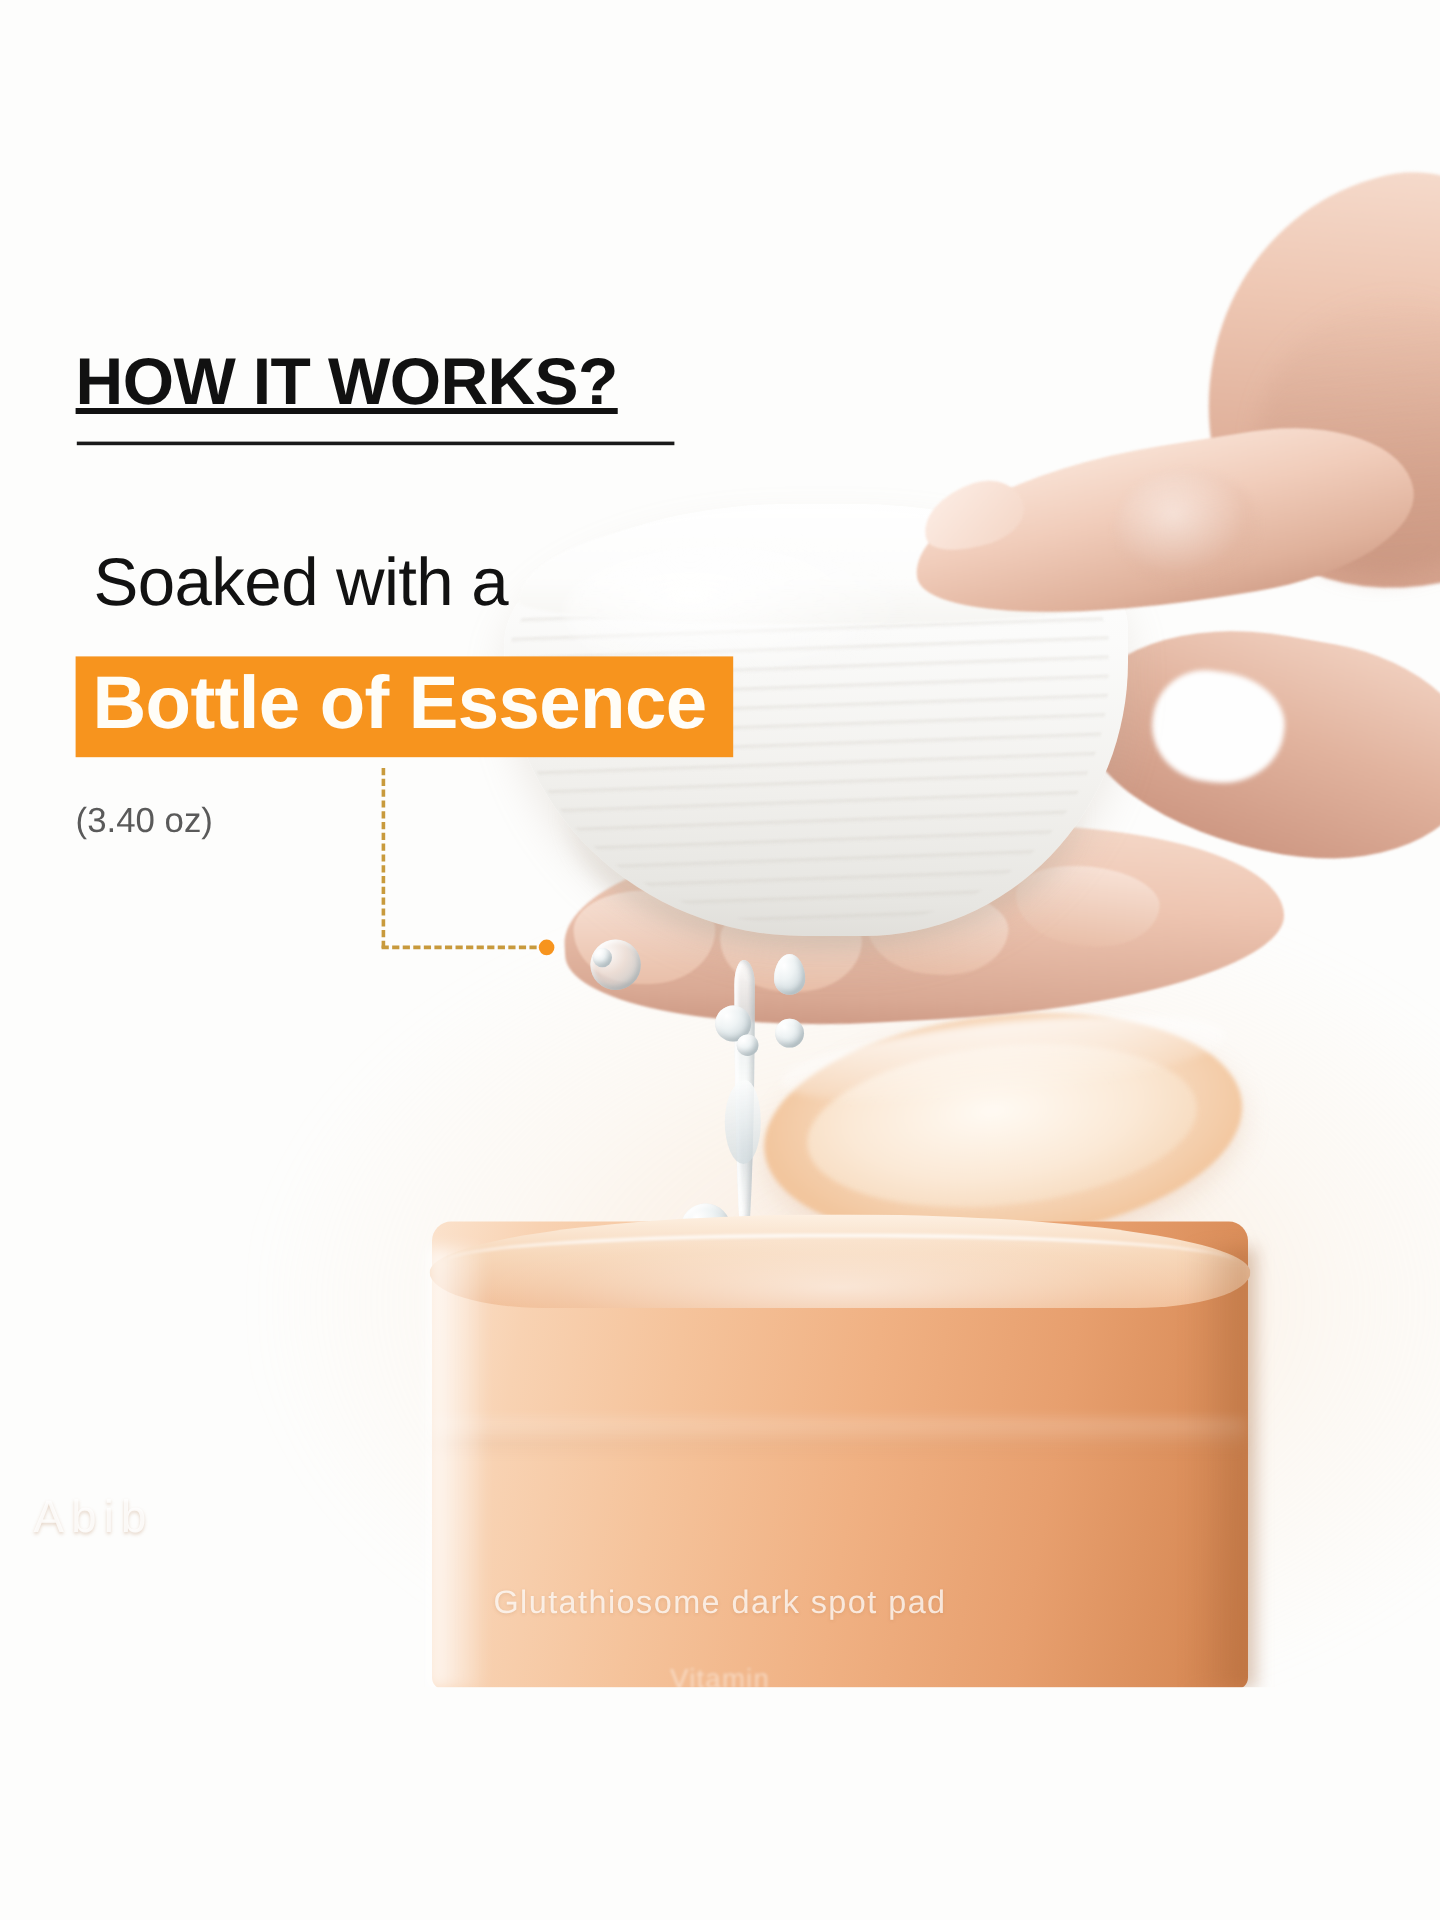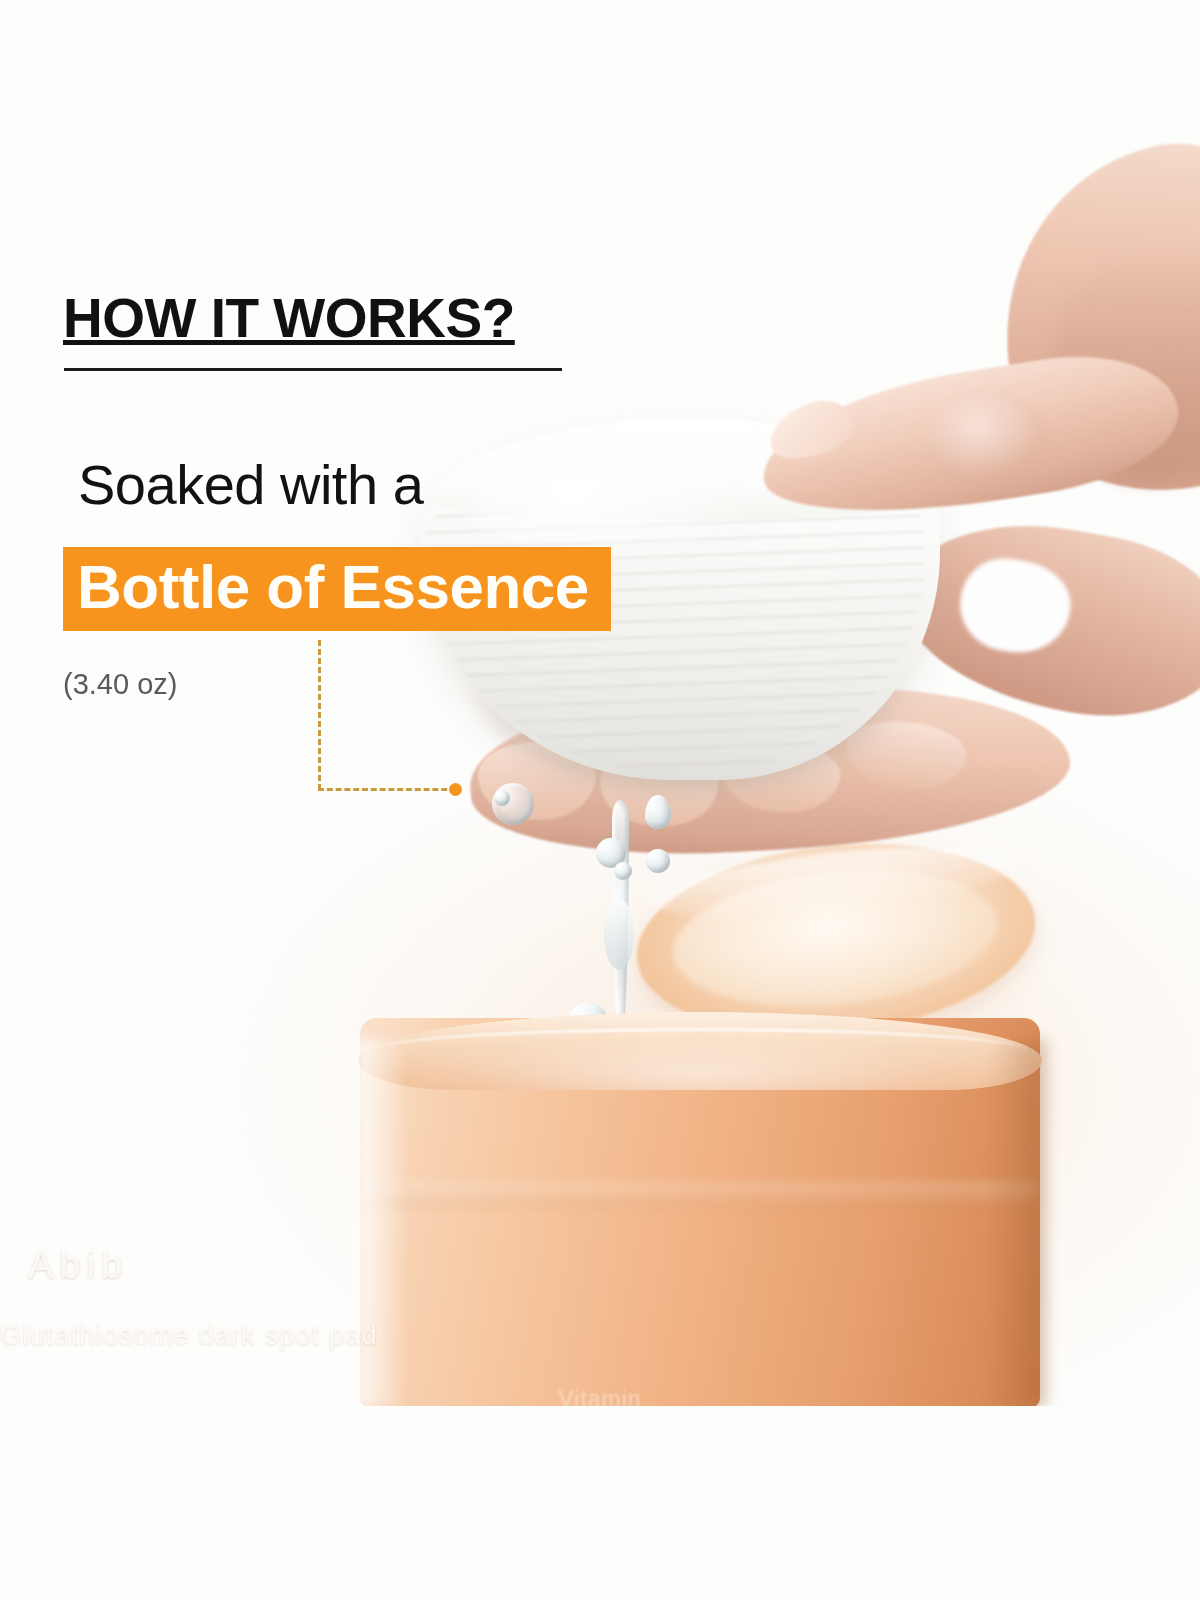--- a/index.html
+++ b/index.html
@@ -241,20 +241,21 @@
   .jar-brand{
     position:absolute; left:0; right:0; top:1244px;
     font-size:38px; font-weight:400; letter-spacing:6px;
     color:rgba(255,255,255,.80);
     text-shadow:0 1px 3px rgba(170,110,66,.28);
     font-family:"Liberation Sans", sans-serif;
     margin-left:28px;
   }
   .jar-sub{
     position:absolute; left:0; right:0; top:1320px;
+    text-align:center;
     font-size:27px; font-weight:300; letter-spacing:1.2px;
     color:rgba(255,255,255,.74);
     text-shadow:0 1px 3px rgba(170,110,66,.22);
   }
   .jar-sub3{
     position:absolute; left:0; right:0; top:1386px;
     text-align:center;
     font-size:23px; font-weight:300; letter-spacing:1px;
     color:rgba(255,255,255,.45);
     filter:blur(1.2px);

